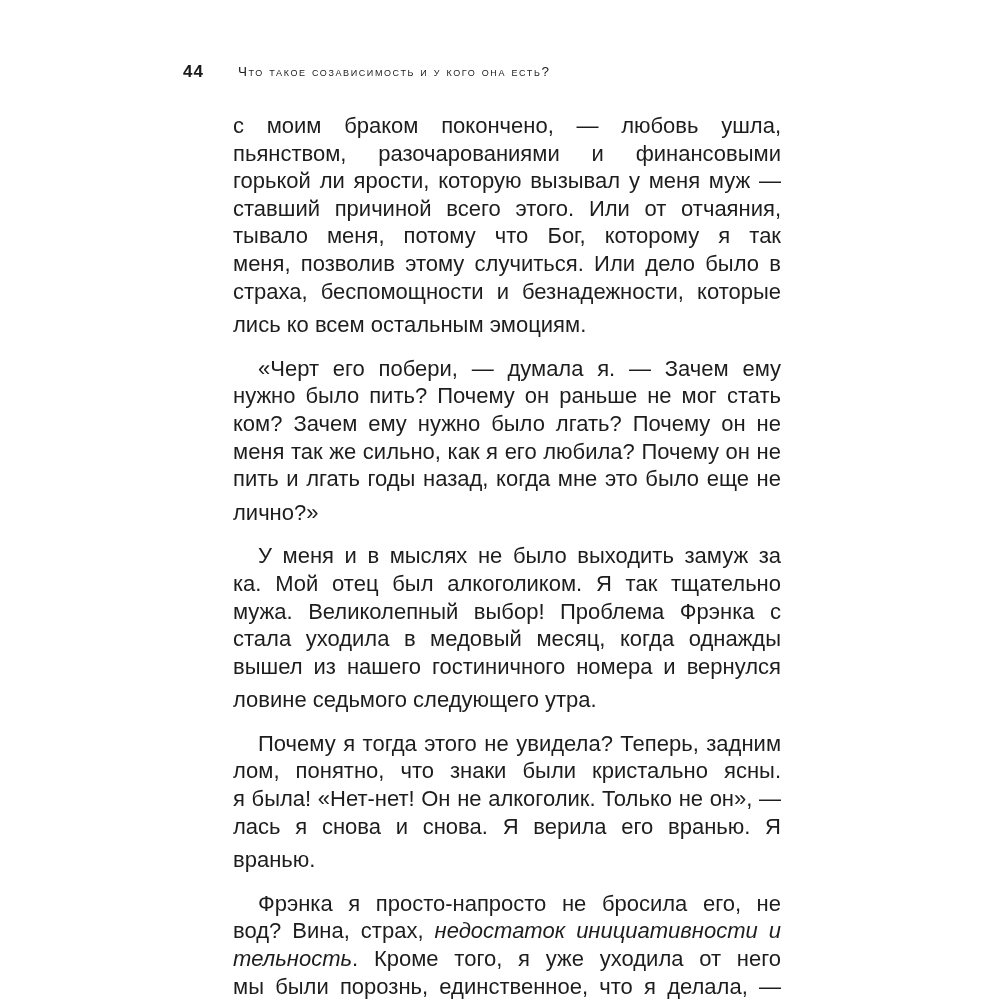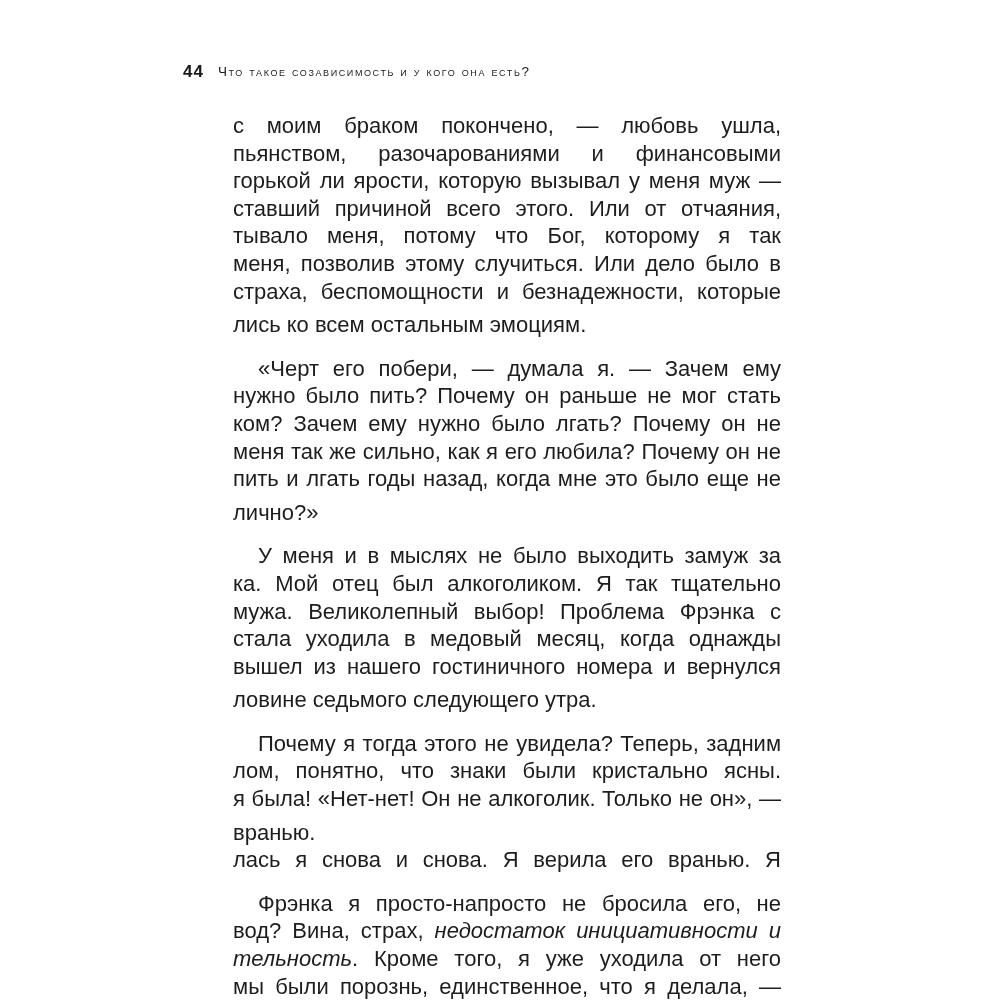--- a/index.html
+++ b/index.html
@@ -24,21 +24,21 @@
     position:absolute;top:62px;left:0;right:0;height:24px;padding-left:21px;
   }
   .page-number{
     position:absolute;left:183px;top:0;
     font-size:17px;
     font-weight:600;
     letter-spacing:1px;
     color:#1a1a1a;
   }
   .running-title{
-    position:absolute;left:218px;top:2px;
+    position:absolute;left:238px;top:2px;
     font-size:13.5px;
     font-variant-caps:small-caps;
     letter-spacing:1.6px;
     font-weight:500;
     color:#1a1a1a;
     white-space:nowrap;
   }
   
   .page-body{
     position:absolute;
@@ -96,22 +96,22 @@
         <div class="line"><span>ка. Мой отец был алкоголиком. Я так тщательно выбирала себе</span></div>
         <div class="line"><span>мужа. Великолепный выбор! Проблема Фрэнка с пьянством</span></div>
         <div class="line"><span>стала уходила в медовый месяц, когда однажды вечером он</span></div>
         <div class="line"><span>вышел из нашего гостиничного номера и вернулся только в по-</span></div>
         <div class="line line-end"><span>ловине седьмого следующего утра.</span></div>
       </div>
       <div class="paragraph">
         <div class="line indent"><span>Почему я тогда этого не увидела? Теперь, задним чис-</span></div>
         <div class="line"><span>лом, понятно, что знаки были кристально ясны. Какой дурой</span></div>
         <div class="line"><span>я была! «Нет-нет! Он не алкоголик. Только не он», — защища-</span></div>
+        <div class="line"><span>лась я снова и снова. Я верила его вранью. Я верила своему</span></div>
         <div class="line line-end"><span>вранью.</span></div>
-        <div class="line"><span>лась я снова и снова. Я верила его вранью. Я верила своему</span></div>
       </div>
       <div class="paragraph">
         <div class="line indent"><span>Фрэнка я просто-напросто не бросила его, не получила раз-</span></div>
         <div class="line"><span>вод? Вина, страх, </span><i>недостаток инициативности и нереши-</i></div>
         <div class="line"><i>тельность</i><span>. Кроме того, я уже уходила от него прежде. Когда</span></div>
         <div class="line"><span>мы были порознь, единственное, что я делала, — это погружа-</span></div>
       </div>
     </main>
 </div>
 

